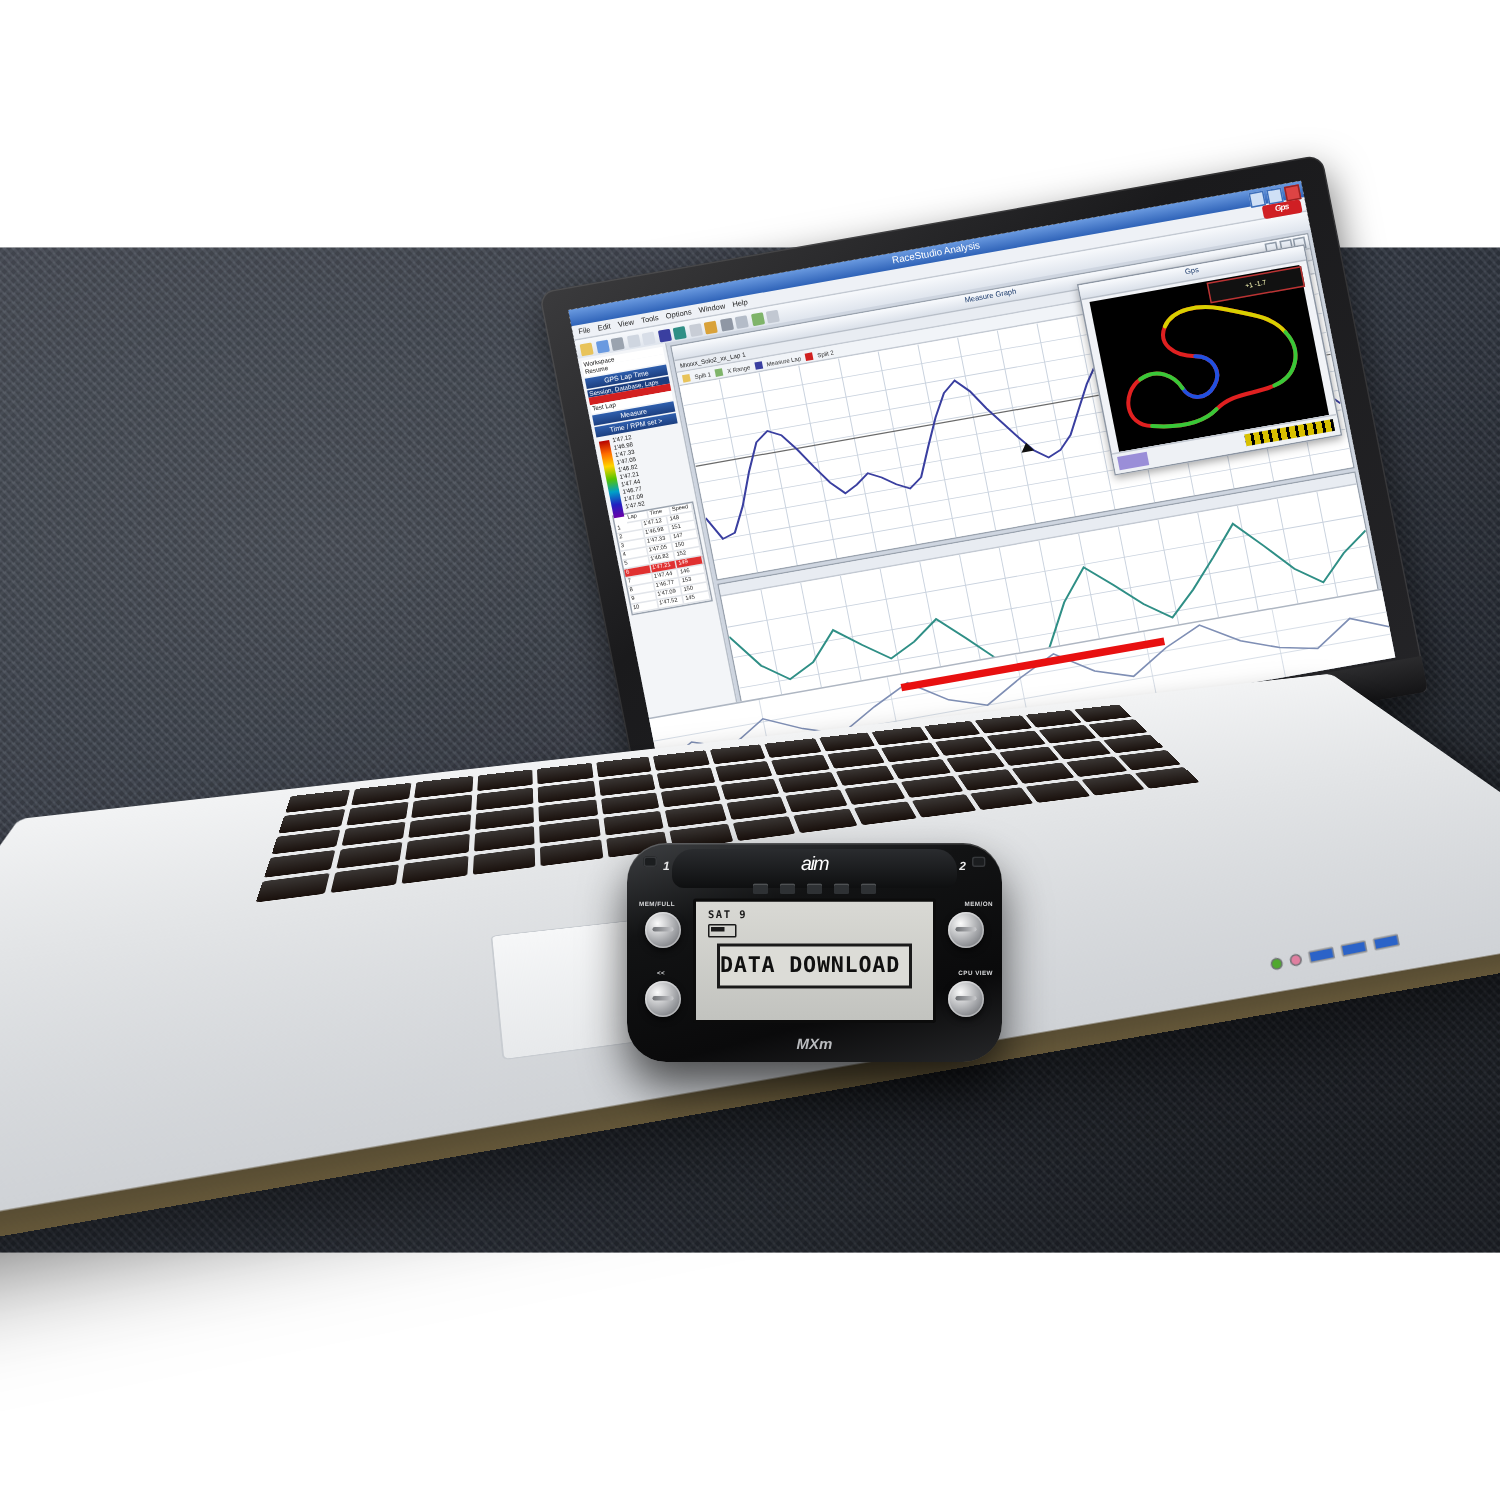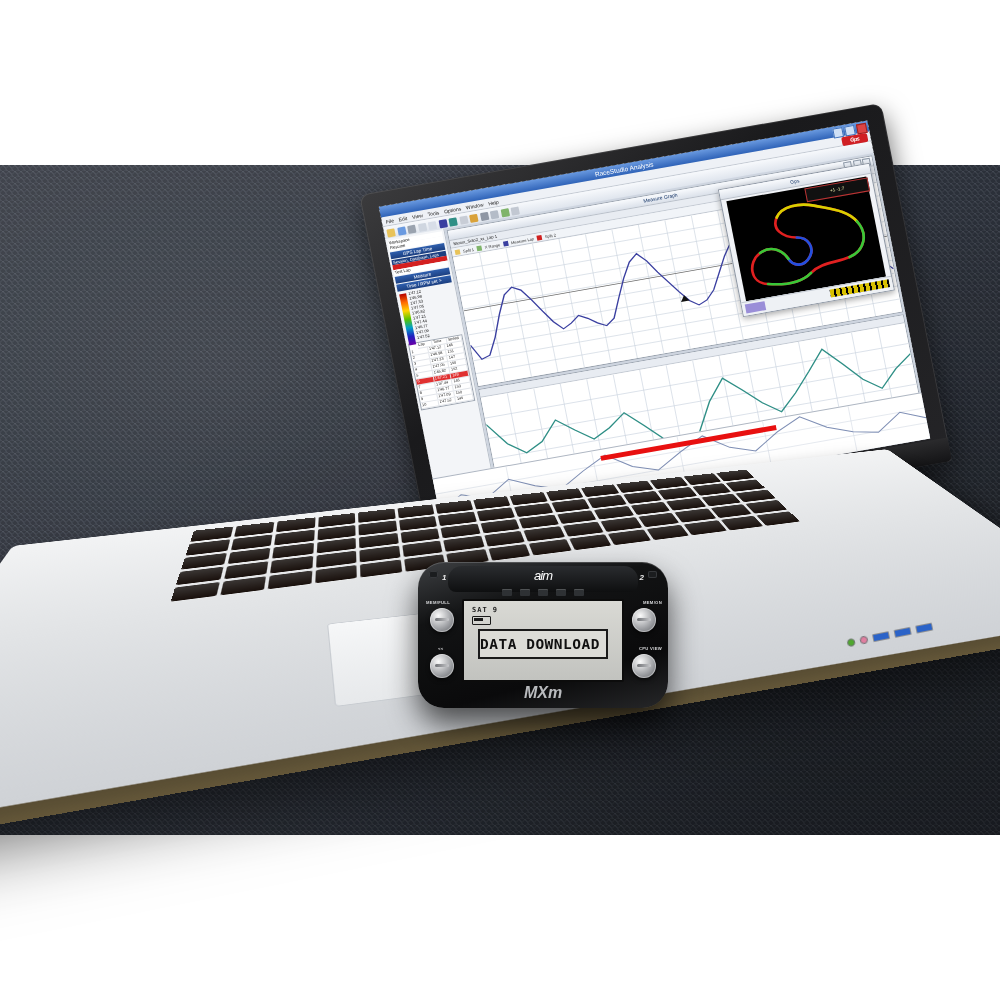--- a/index.html
+++ b/index.html
@@ -152,21 +152,21 @@
     background:linear-gradient(180deg,#d9d9d4,#c2c3bf);border:2px solid #0c0c0c;border-radius:2px;}
   #mxm .sat{position:absolute;left:8px;top:5px;font-family:"DejaVu Sans Mono",monospace;
     font-size:7px;font-weight:bold;color:#1a1a1a;letter-spacing:1px;}
   #mxm .batt{position:absolute;left:8px;top:15px;width:17px;height:7px;border:1.5px solid #1a1a1a;border-radius:1px;}
   #mxm .batt:after{content:"";position:absolute;left:1px;top:1px;width:9px;height:3px;background:#1a1a1a;}
   #mxm .dlbox{position:absolute;left:14px;right:14px;top:28px;height:26px;
     border:2px solid #1a1a1a;background:#dcdcd7;display:flex;align-items:center;}
   #mxm .dltext{font-family:"DejaVu Sans Mono",monospace;font-size:14.5px;font-weight:bold;
     color:#101010;letter-spacing:.5px;}
   #mxm .model{position:absolute;left:50%;bottom:6px;transform:translateX(-50%);
-    font-size:16px;font-style:italic;font-weight:bold;color:#b9bbbe;text-align:center;}
+    font-size:10px;font-style:italic;font-weight:bold;color:#b9bbbe;text-align:center;}
   .knob{position:absolute;width:24px;height:24px;border-radius:50%;
     background:radial-gradient(circle at 35% 32%,#fbfbfb,#9a9ca0 60%,#5d5f63);
     box-shadow:0 2px 4px rgba(0,0,0,.6), inset 0 0 0 1px rgba(255,255,255,.4);}
   .knob:after{content:"";position:absolute;left:5px;top:10px;width:14px;height:3px;
     background:linear-gradient(90deg,#6e7074,#c9cacd);border-radius:2px;}
   .klabel{position:absolute;font-size:4.2px;color:#d9dadc;letter-spacing:.3px;white-space:nowrap;font-weight:bold;}
   #k1{left:12px;top:46px;} #k2{left:12px;top:92px;}
   #k3{right:12px;top:46px;} #k4{right:12px;top:92px;}
   #kl1{left:8px;top:38px;} #kl2{left:20px;top:84px;}
   #kl3{right:6px;top:38px;} #kl4{right:6px;top:84px;}

